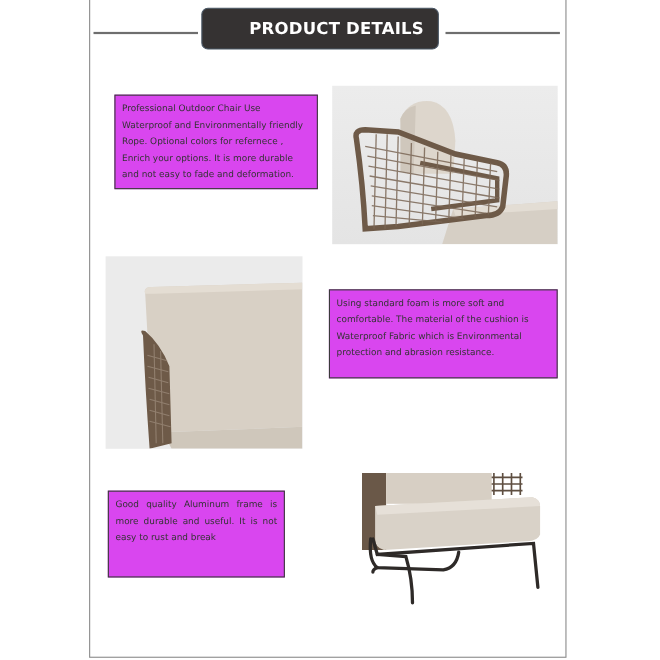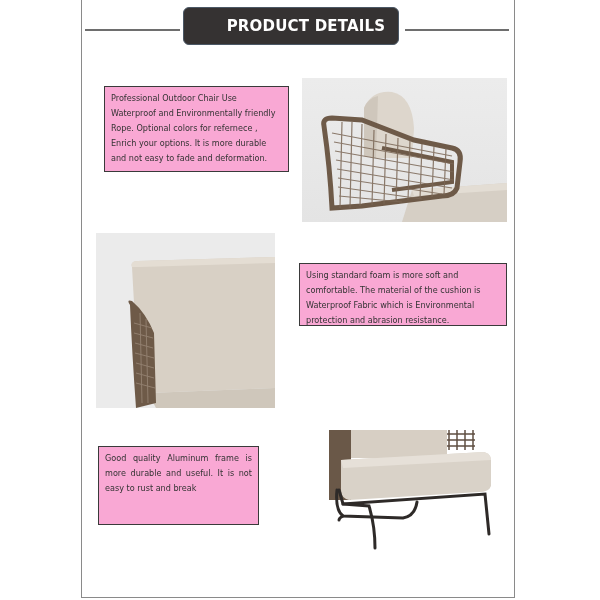--- a/index.html
+++ b/index.html
@@ -3,23 +3,23 @@
   <meta charset="utf-8">
   <style>
     html, body { margin: 0; padding: 0; background: #ffffff; }
     body { width: 600px; height: 600px; position: relative; overflow: hidden; font-family: "Liberation Sans", sans-serif; }
     .page { position: absolute; left: 81px; top: -1px; width: 434px; height: 599px; border: 1px solid #8a8a8a; background: #ffffff; box-sizing: border-box; }
     .rule { position: absolute; height: 2px; background: #6e6e6e; top: 29px; }
     .rule-left { left: 85px; width: 95px; }
     .rule-right { left: 405px; width: 104px; }
     .title-box { position: absolute; left: 183px; top: 7px; width: 216px; height: 38px; background: #353232; border: 1px solid #4b5866; border-radius: 6px; box-sizing: border-box; display: flex; align-items: center; justify-content: center; }
     .title-text { color: #ffffff; font-weight: bold; font-size: 15px; letter-spacing: 0.2px; font-family: "DejaVu Sans", sans-serif; margin-left: 30px; }
-    .desc-box { position: absolute; border: 1.5px solid #3a3a3a; background: #f9a8d4; box-sizing: border-box; padding: 4px 6px; font-size: 8.1px; line-height: 15px; color: #333333; font-family: "DejaVu Sans", sans-serif; }
+    .desc-box { position: absolute; border: 1.5px solid #3a3a3a; background: #d946ef; box-sizing: border-box; padding: 4px 6px; font-size: 8.1px; line-height: 15px; color: #333333; font-family: "DejaVu Sans", sans-serif; }
     .box1 { left: 104px; top: 86px; width: 185px; height: 86px; }
-    .box2 { left: 299px; top: 263px; width: 208px; height: 63px; }
+    .box2 { left: 299px; top: 263px; width: 208px; height: 81px; }
     .box3 { left: 98px; top: 446px; width: 161px; height: 79px; text-align: justify; }
     .photo { position: absolute; overflow: hidden; }
     .photo1 { left: 302px; top: 78px; width: 205px; height: 144px; background: linear-gradient(180deg, #ececec 0%, #e4e4e4 100%); }
     .photo2 { left: 96px; top: 233px; width: 179px; height: 175px; background: #ebebeb; }
     .photo3 { left: 329px; top: 430px; width: 170px; height: 122px; background: #ffffff; }
     svg { display: block; }
   </style>
 </head>
 <body>
 

